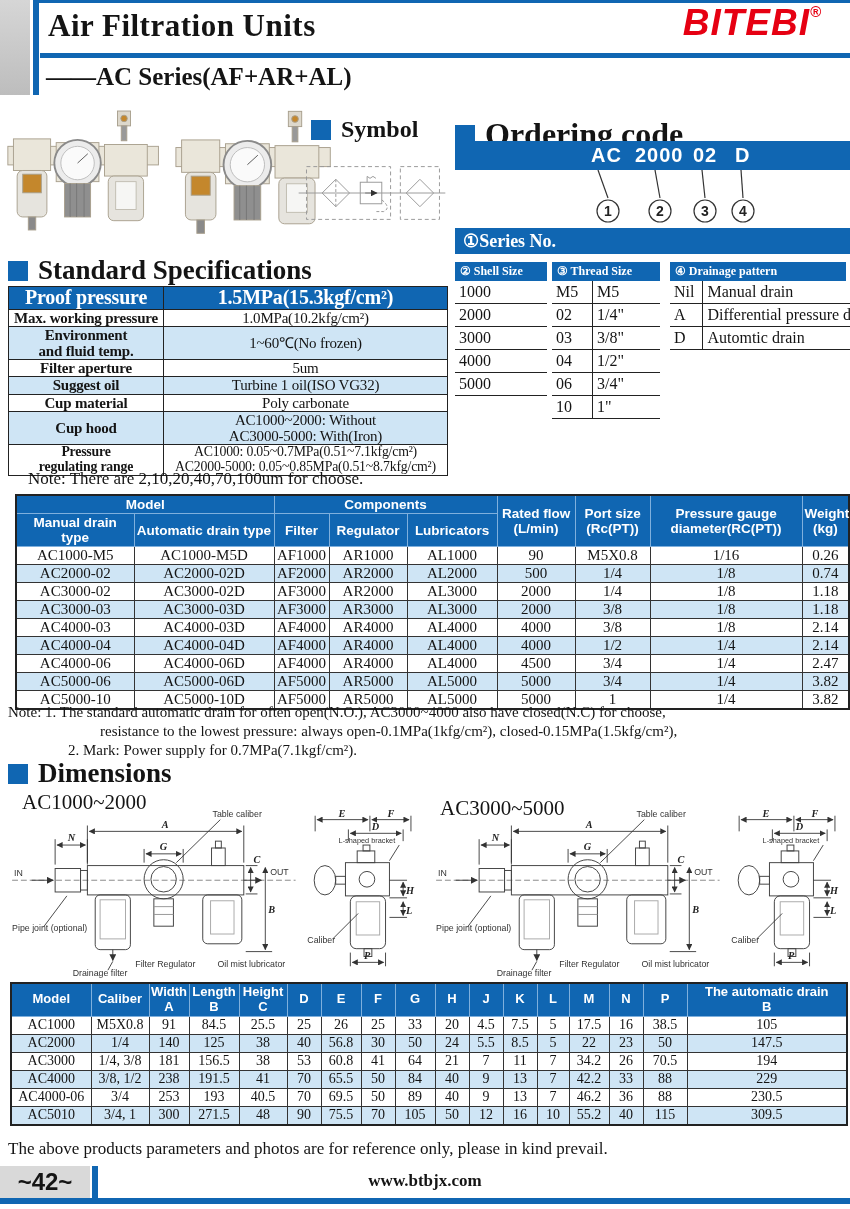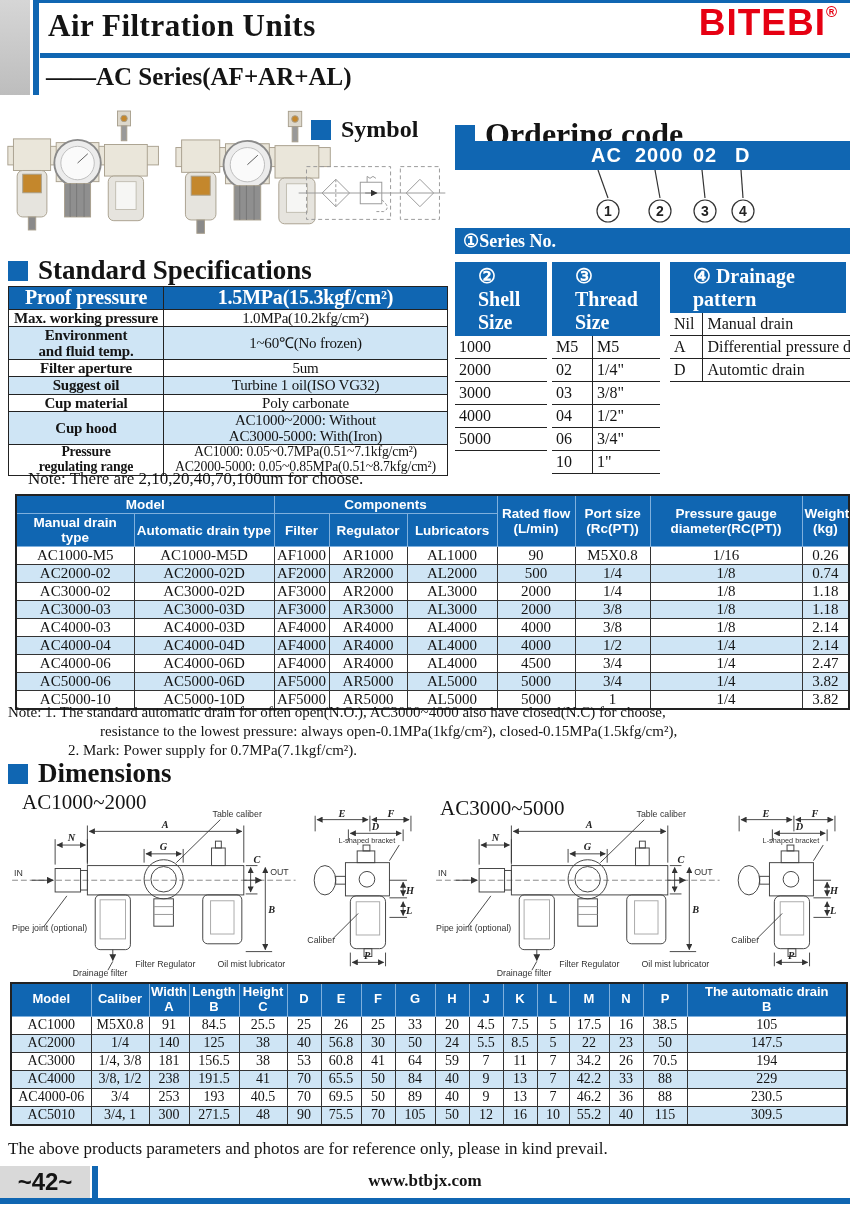--- a/index.html
+++ b/index.html
@@ -4,22 +4,22 @@
 <style>
   :root{ --blue:#1066b2; --red:#e60012; --alt:#cfe5f5; --ink:#141414; }
   html,body{margin:0;padding:0;background:#fff;}
   .page{position:relative;width:850px;height:1209px;background:#fff;overflow:hidden;
         font-family:"Liberation Serif",serif;color:var(--ink);}
   
   .topline{position:absolute;left:36px;top:0;right:0;height:3px;background:var(--blue);}
   .corner{position:absolute;left:0;top:0;width:30px;height:95px;background:linear-gradient(#d6d6d6,#bdbdbd);}
   .vbar{position:absolute;left:33px;top:0;width:6px;height:95px;background:var(--blue);}
   .title{position:absolute;left:48px;top:8px;font-size:31px;font-weight:bold;letter-spacing:.5px;}
-  .brand{position:absolute;right:12px;top:2px;font-family:"Liberation Sans",sans-serif;font-weight:bold;
-         font-size:37px;color:var(--red);letter-spacing:1px;}
+  .brand{position:absolute;right:28px;top:2px;font-family:"Liberation Sans",sans-serif;font-weight:bold;
+         font-size:37px;color:var(--red);letter-spacing:1px;font-style:italic;}
   .brand sup{font-size:15px;vertical-align:18px;}
   .rule{position:absolute;left:40px;top:53px;right:0;height:5px;background:var(--blue);}
   .subtitle{position:absolute;left:46px;top:63px;font-size:25px;font-weight:bold;}
   
   .photos{position:absolute;left:6px;top:106px;width:330px;height:146px;display:flex;gap:10px;}
   
   .shead{position:absolute;display:flex;align-items:center;gap:10px;font-weight:bold;}
   .shead .sq{width:20px;height:20px;background:var(--blue);flex:0 0 auto;}
   .h-symbol{left:311px;top:116px;font-size:24px;}
   .h-order{left:455px;top:116px;font-size:32px;}
@@ -29,21 +29,21 @@
   
   .codebar{position:absolute;left:455px;top:141px;width:395px;height:29px;background:var(--blue);}
   .codebar span{position:absolute;top:3px;color:#fff;font-family:"Liberation Sans",sans-serif;
                 font-weight:bold;font-size:20px;letter-spacing:1px;}
   .cp0{left:136px}.cp1{left:180px}.cp2{left:238px}.cp3{left:280px}
   .ordsvg{position:absolute;left:455px;top:170px;width:395px;height:58px;}
   .seriesbar{position:absolute;left:455px;top:228px;width:395px;height:26px;background:var(--blue);
              color:#fff;font-weight:bold;font-size:18px;line-height:26px;padding-left:8px;box-sizing:border-box;}
   
   .mini{position:absolute;font-size:16px;}
-  .mini .hd{background:var(--blue);color:#fff;font-weight:bold;font-size:20px;padding:2px 23px;box-sizing:border-box;}
+  .mini .hd{background:var(--blue);color:#fff;font-weight:bold;font-size:12px;padding:2px 5px;box-sizing:border-box;}
   .mini table{width:100%;border-collapse:collapse;}
   .mini td{border-bottom:1.6px solid #222;padding:1px 4px;height:20px;white-space:nowrap;}
   .m-shell{left:455px;top:262px;width:92px;}
   .m-thread{left:552px;top:262px;width:108px;}
   .m-drain{left:670px;top:262px;width:180px;}
   .m-thread td:first-child{width:32px;}
   .m-thread td:last-child{border-left:1.6px solid #222;}
   .m-drain td:first-child{width:26px;padding-right:8px;}
   .m-drain td:last-child{border-left:1.6px solid #222;}
   .m-drain .hd{width:176px;}
@@ -631,21 +631,21 @@
         <tr>
           <td>AC3000</td>
           <td>1/4, 3/8</td>
           <td>181</td>
           <td>156.5</td>
           <td>38</td>
           <td>53</td>
           <td>60.8</td>
           <td>41</td>
           <td>64</td>
-          <td>59</td>
+          <td>21</td>
           <td>7</td>
           <td>11</td>
           <td>7</td>
           <td>34.2</td>
           <td>26</td>
           <td>70.5</td>
           <td>194</td>
         </tr>
         <tr>
           <td>AC4000</td>

